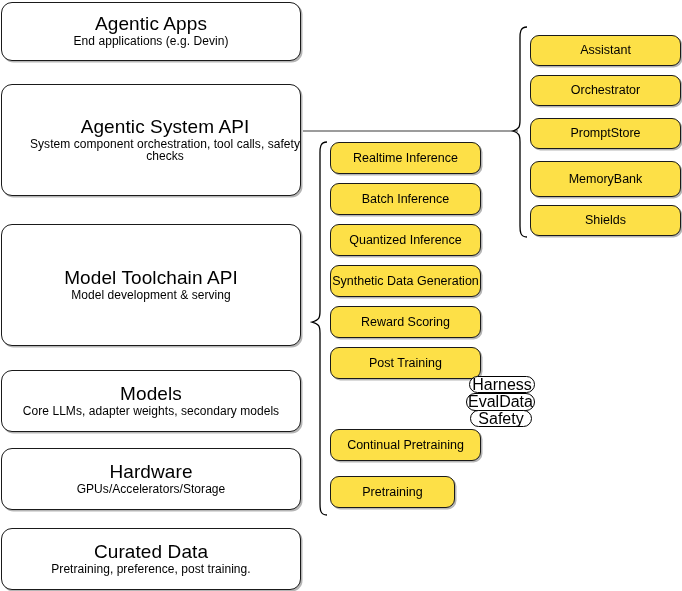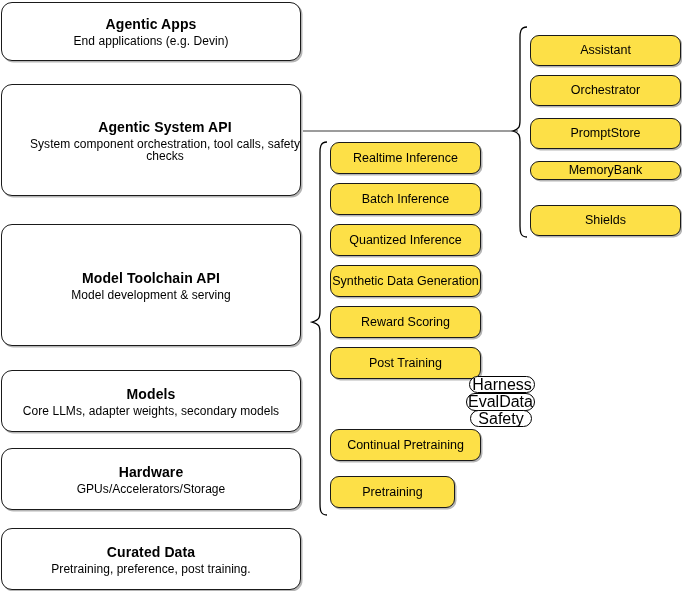--- a/index.html
+++ b/index.html
@@ -20,24 +20,23 @@
     border-radius:11px;
     box-sizing:border-box;
     box-shadow:1.5px 1.5px 0 0 rgba(120,120,120,.55);
     display:flex;
     flex-direction:column;
     align-items:center;
     justify-content:center;
     text-align:center;
   }
   .layer .title{
-    font-size:14px;
+    font-size:19px;
     line-height:16px;
     letter-spacing:.1px;
-    font-weight:bold;
   }
   .layer .subtitle{
     font-size:12px;
     line-height:12px;
     margin-top:3px;
     letter-spacing:.05px;
   }
   
   .chip{
     position:absolute;
@@ -156,20 +155,20 @@
 
   <div class="chip" style="left:530px;top:35px;width:151px;height:31px;">
     <span>Assistant</span>
   </div>
   <div class="chip" style="left:530px;top:75px;width:151px;height:31px;">
     <span>Orchestrator</span>
   </div>
   <div class="chip" style="left:530px;top:118px;width:151px;height:31px;">
     <span>PromptStore</span>
   </div>
-  <div class="chip" style="left:530px;top:161px;width:151px;height:19px;justify-content:center;">
+  <div class="chip" style="left:530px;top:161px;width:151px;height:36px;justify-content:center;">
     <span>MemoryBank</span>
   </div>
   <div class="chip" style="left:530px;top:205px;width:151px;height:31px;">
     <span>Shields</span>
   </div>
 
 </div>
 
 </body></html>

